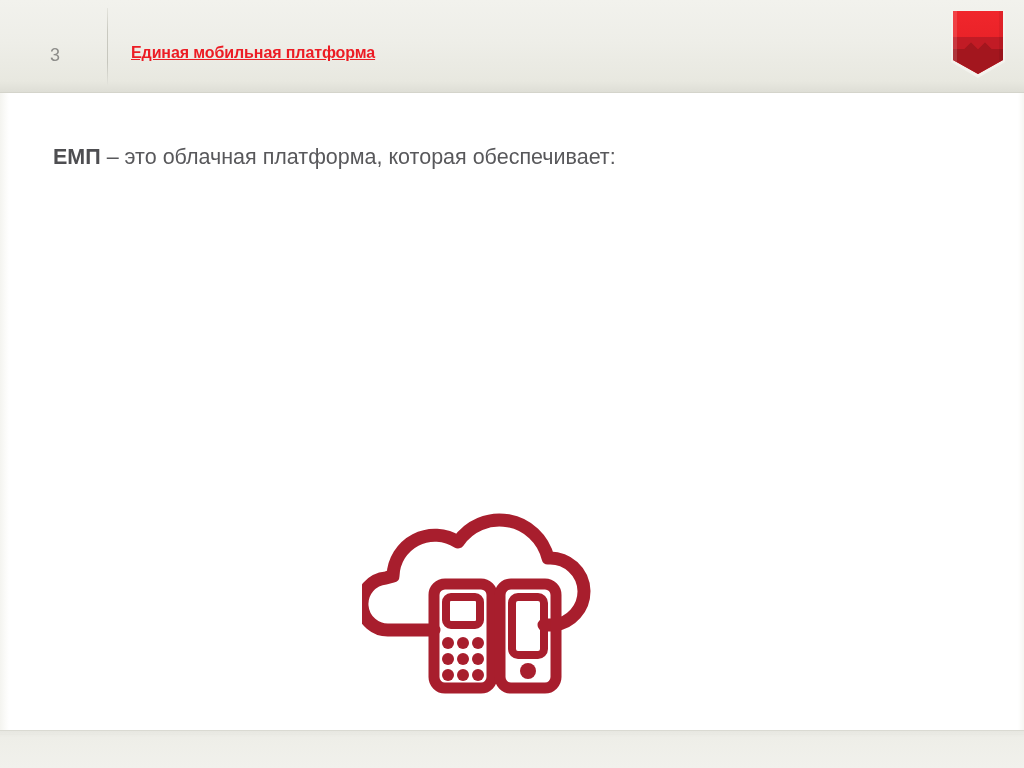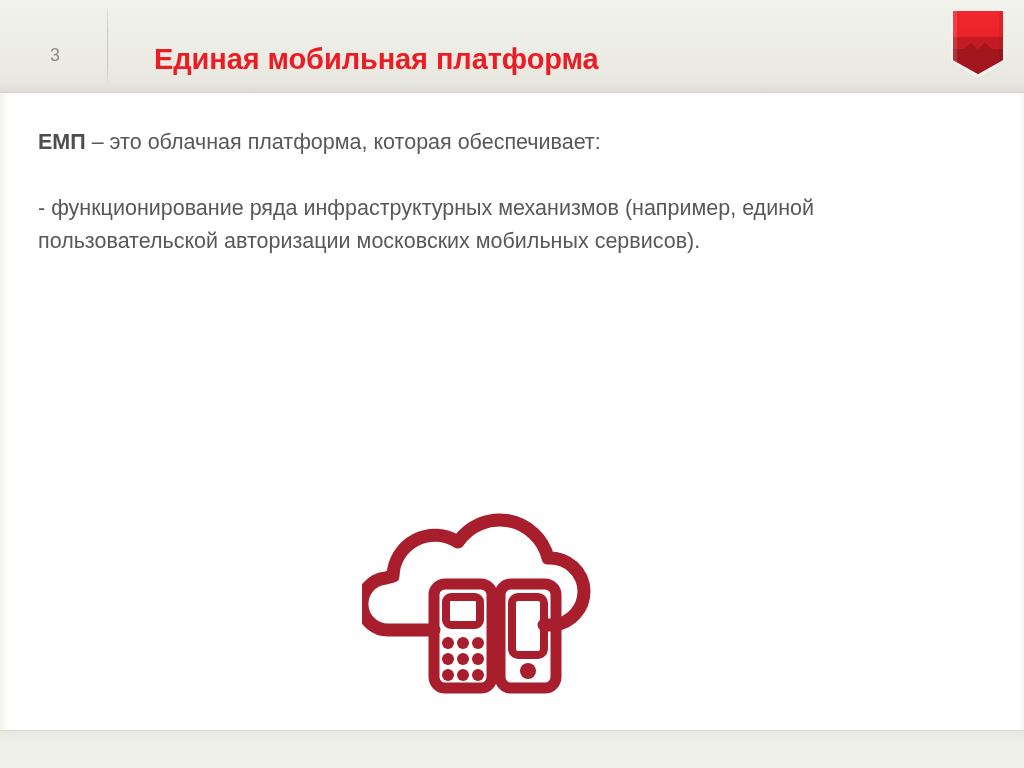--- a/index.html
+++ b/index.html
@@ -65,28 +65,29 @@
     position: absolute;
     left: 98px;
     top: 8px;
     width: 1px;
     height: 78px;
     background: linear-gradient(to bottom, #e4e4dd 0%, #c9c9c0 30%, #c6c6bd 70%, #e4e4dd 100%);
   }
 
   .slide-title {
     position: absolute;
-    left: 145px;
+    left: 122px;
     top: 44px;
-    font-size: 29px;
+    font-size: 16px;
     font-weight: bold;
     color: #ec1c24;
     line-height: 1.1;
     white-space: nowrap;
     letter-spacing: -0.1px;
+    text-decoration: underline;
   }
 
   
   .logo {
     position: absolute;
     right: 15px;
     top: 8px;
     width: 62px;
     height: 72px;
   }
@@ -95,21 +96,21 @@
   .content {
     position: absolute;
     left: 38px;
     top: 126px;
     width: 930px;
   }
   .para {
     color: #58585b;
     font-size: 21.5px;
     line-height: 33px;
-    margin: 0;
+    margin: 15px;
     max-width: 900px;
   }
   .para.lead { margin-bottom: 33px; }
   .para.p2   { margin-bottom: 33px; }
   .para b {
     font-weight: bold;
     color: #4e4e51;
   }
 
   
@@ -178,21 +179,20 @@
         <path d="M52 3 H56 V52 L52 54 Z" fill="#000000" opacity="0.06"></path>
       </svg>
     </div>
   </div>
 
   <div class="content">
 
     <p class="para lead"><b>ЕМП</b><span> – это облачная платформа, которая обеспечивает:</span></p>
 
 
-    <p class="para p3">- функционирование ряда инфраструктурных механизмов (например, единой пользовательской авторизации московских мобильных сервисов).</p>
   </div>
 
   <div class="illustration">
     <svg viewBox="0 0 250 200" width="250" height="200" aria-hidden="true">
       <g fill="none" stroke="#A81E2D" stroke-width="13" stroke-linecap="round" stroke-linejoin="round">
 
         <path d="M72 132
                  H28
                  A26 26 0 0 1 24 80
                  A31 31 0 0 1 31 78

